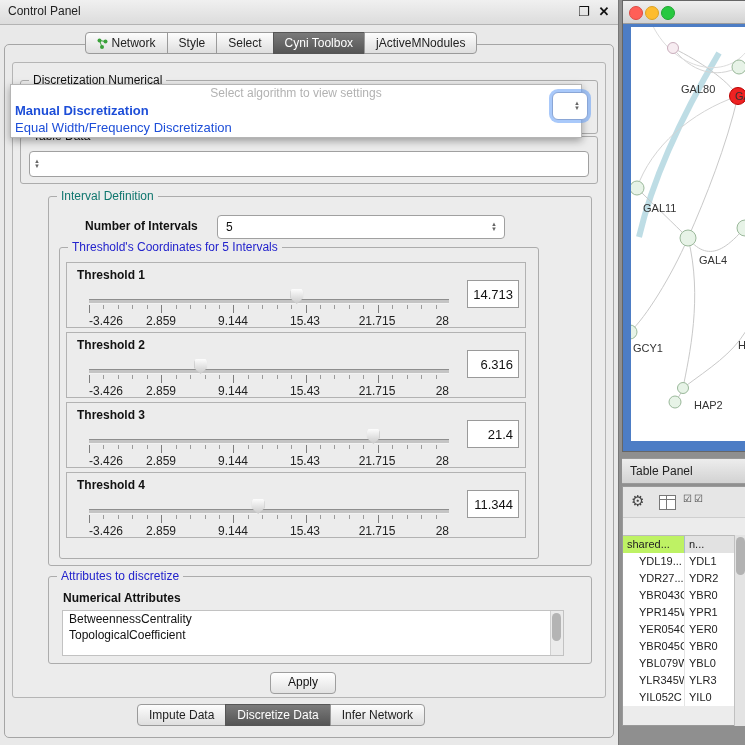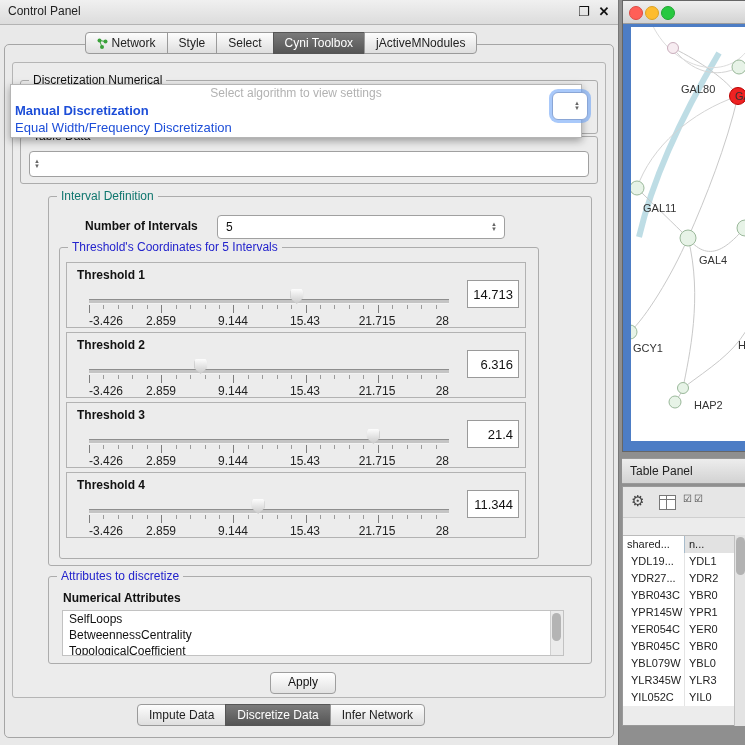--- a/index.html
+++ b/index.html
@@ -67,25 +67,25 @@
   .tablepanel-bar{left:622px;top:458px;width:123px;height:24px;background:linear-gradient(#ededed,#d2d2d2);border-top:1px solid #999;border-bottom:1px solid #999;}
   .tablepanel-bar span{position:absolute;left:8px;top:5px;font-size:12px;color:#222;}
   .table-window{left:622px;top:486px;width:123px;height:240px;background:#ececec;border:1px solid #999;border-right:none;box-sizing:border-box;}
   .tw-toolbar{left:0;top:0;width:123px;height:30px;background:#e6e6e6;border-bottom:1px solid #cfcfcf;}
   .tw-toolbar .gear{left:8px;top:5px;font-size:15px;color:#444;}
   .col-icon{left:36px;top:8px;width:15px;height:13px;border:1px solid #777;background:#fff;}
   .col-icon:before{content:"";position:absolute;left:6px;top:0;width:1px;height:100%;background:#777;}
   .col-icon:after{content:"";position:absolute;left:0;top:3px;width:100%;height:1px;background:#777;}
   .cb{top:6px;font-size:10px;color:#444;}
   .tw-header{left:0;top:48px;width:111px;height:18px;display:flex;font-size:11px;color:#222;border-top:1px solid #bbb;border-bottom:1px solid #aaa;background:#e2e2e2;}
-  .tw-header .h1{width:62px;background:#ffffff;border-right:1px solid #a8bccc;padding-left:4px;line-height:17px;box-sizing:border-box;overflow:hidden;}
+  .tw-header .h1{width:62px;background:#bef264;border-right:1px solid #a8bccc;padding-left:4px;line-height:17px;box-sizing:border-box;overflow:hidden;}
   .tw-header .h2{flex:1;padding-left:4px;line-height:17px;overflow:hidden;}
   .tw-rows{left:0;top:66px;width:111px;background:#fff;}
   .trow{display:flex;height:17px;font-size:11px;color:#222;}
-  .trow .c1{width:62px;padding-left:8px;line-height:17px;box-sizing:border-box;border-right:1px solid #e4e4e4;overflow:hidden;white-space:nowrap;}
+  .trow .c1{width:62px;padding-left:16px;line-height:17px;box-sizing:border-box;border-right:1px solid #e4e4e4;overflow:hidden;white-space:nowrap;}
   .trow .c2{flex:1;padding-left:4px;line-height:17px;overflow:hidden;white-space:nowrap;}
   .tw-scroll{left:111px;top:48px;width:12px;height:191px;background:#e3e3e3;border-left:1px solid #c0c0c0;}
   .tw-scroll .vthumb{left:1px;top:2px;width:9px;height:38px;border-radius:5px;background:#b2b2b2;position:absolute;}
   .bold12{font-size:12px;font-weight:bold;color:#111;}
 </style>
 </head>
 <body>
 
 <div class="abs control-panel">
 
@@ -241,21 +241,20 @@
       </div>
     </div>
     <div class="abs val-box">11.344</div>
   </div>
 
   <div class="abs fset" style="left:48px;top:576px;width:542px;height:86px;">
     <span class="legend blue">Attributes to discretize</span>
     <span class="abs bold12" style="left:14px;top:14px;">Numerical Attributes</span>
   </div>
   <div class="abs attr-list">
-    <div class="item">SelfLoops</div>
     <div class="item">BetweennessCentrality</div>
     <div class="item">TopologicalCoefficient</div>
     <div class="vscroll">
         <div class="vthumb" style="top:2px;height:28px;"></div>
       </div>
   </div>
 
   <div class="abs apply-btn">Apply</div>
 
   <div class="abs tabrow bottom">

